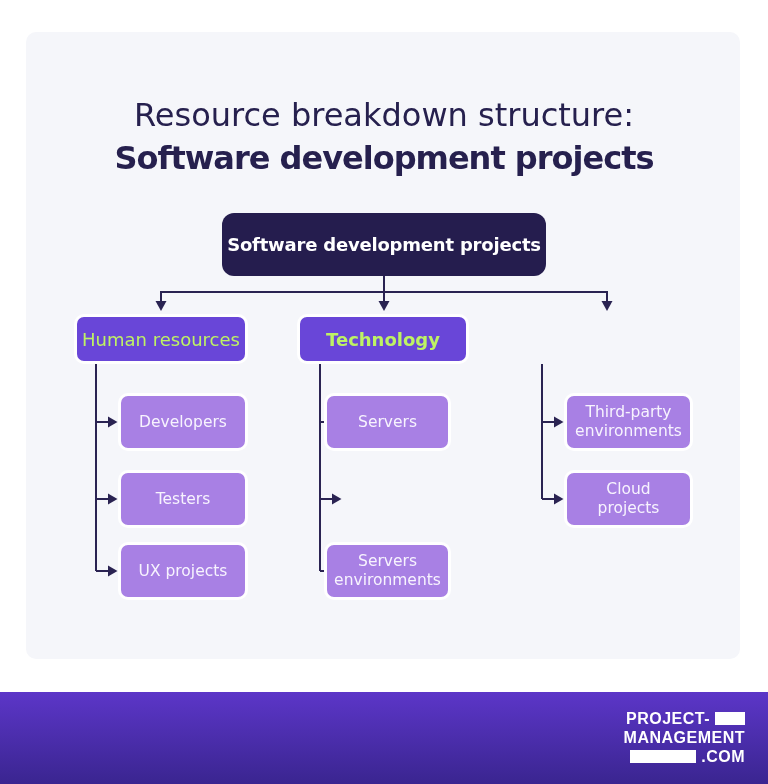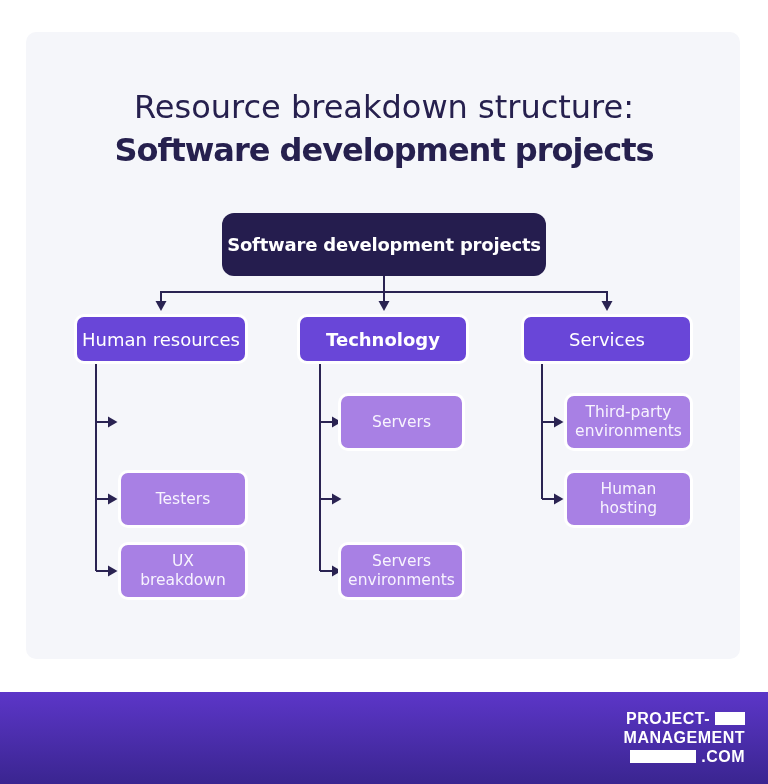--- a/index.html
+++ b/index.html
@@ -15,21 +15,21 @@
   .card {
     position: absolute;
     left: 26px; top: 32px;
     width: 714px; height: 627px;
     background: #F5F6FA;
     border-radius: 10px;
   }
 
   .title {
     position: absolute;
-    left: 0; top: 86px;
+    left: 0; top: 94px;
     width: 768px;
     text-align: center;
     color: #26204E;
     line-height: 43px;
     font-size: 32px;
   }
   .title .t1 { display: block; font-weight: 400; }
   .title .t2 { display: block; font-weight: 700; letter-spacing: -1px; }
 
   .node {
@@ -48,42 +48,42 @@
     font-weight: 700;
     font-size: 18px;
     white-space: nowrap;
     letter-spacing: -0.2px;
   }
   .node.l1 {
     top: 314px; height: 50px;
     background: #6946D8;
     border: 3px solid #ffffff;
     border-radius: 10px;
-    color: #ffffff;
+    color: #bef264;
     font-size: 18px;
   }
   .node.l2 {
     height: 58px;
     background: #A880E4;
     border: 3px solid #ffffff;
     border-radius: 10px;
     color: #F7F3FE;
     font-size: 15.5px;
     line-height: 19px;
     padding: 2px 6px;
   }
 
   
   .b0 { left: 74px;  width: 174px; }
   .b1 { left: 297px; width: 172px; font-weight: bold; }
   .b2 { left: 521px; width: 172px; }
 
   
   .c0 { left: 118px; width: 130px; }
-  .c1 { left: 338px; width: 127px; }
+  .c1 { left: 324px; width: 127px; }
   .c2 { left: 564px; width: 129px; }
   .r0 { top: 393px; }
   .r1 { top: 470px; }
   .r2 { top: 542px; }
 
   svg.connectors {
     position: absolute; left: 0; top: 0;
     width: 768px; height: 784px;
     pointer-events: none;
   }
@@ -167,30 +167,30 @@
 
       <polygon points="554,416.5 554,427.5 563.5,422"></polygon>
       <polygon points="554,493.5 554,504.5 563.5,499"></polygon>
     </g>
   </svg>
 
   <div class="node root">Software development projects</div>
 
   <div class="node l1 b0">Human resources</div>
   <div class="node l1 b1">Technology</div>
-  <div class="node l1 b2">Services</div>
 
+  <div class="node l2 c0 r0">Developers</div>
   <div class="node l2 c0 r1">Testers</div>
-  <div class="node l2 c0 r2">UX breakdown</div>
+  <div class="node l2 c0 r2">UX projects</div>
 
   <div class="node l2 c1 r0">Servers</div>
   <div class="node l2 c1 r2">Servers environments</div>
 
   <div class="node l2 c2 r0">Third-party environments</div>
-  <div class="node l2 c2 r1">Human hosting</div>
+  <div class="node l2 c2 r1">Cloud projects</div>
 
   <div class="footer">
     <div class="logo">
       <span class="logo-line"><span>PROJECT-</span><span class="block block-sm"></span></span>
       <span class="logo-line"><span>MANAGEMENT</span></span>
       <span class="logo-line"><span class="block block-lg"></span><span>.COM</span></span>
     </div>
   </div>
 
 </div>

